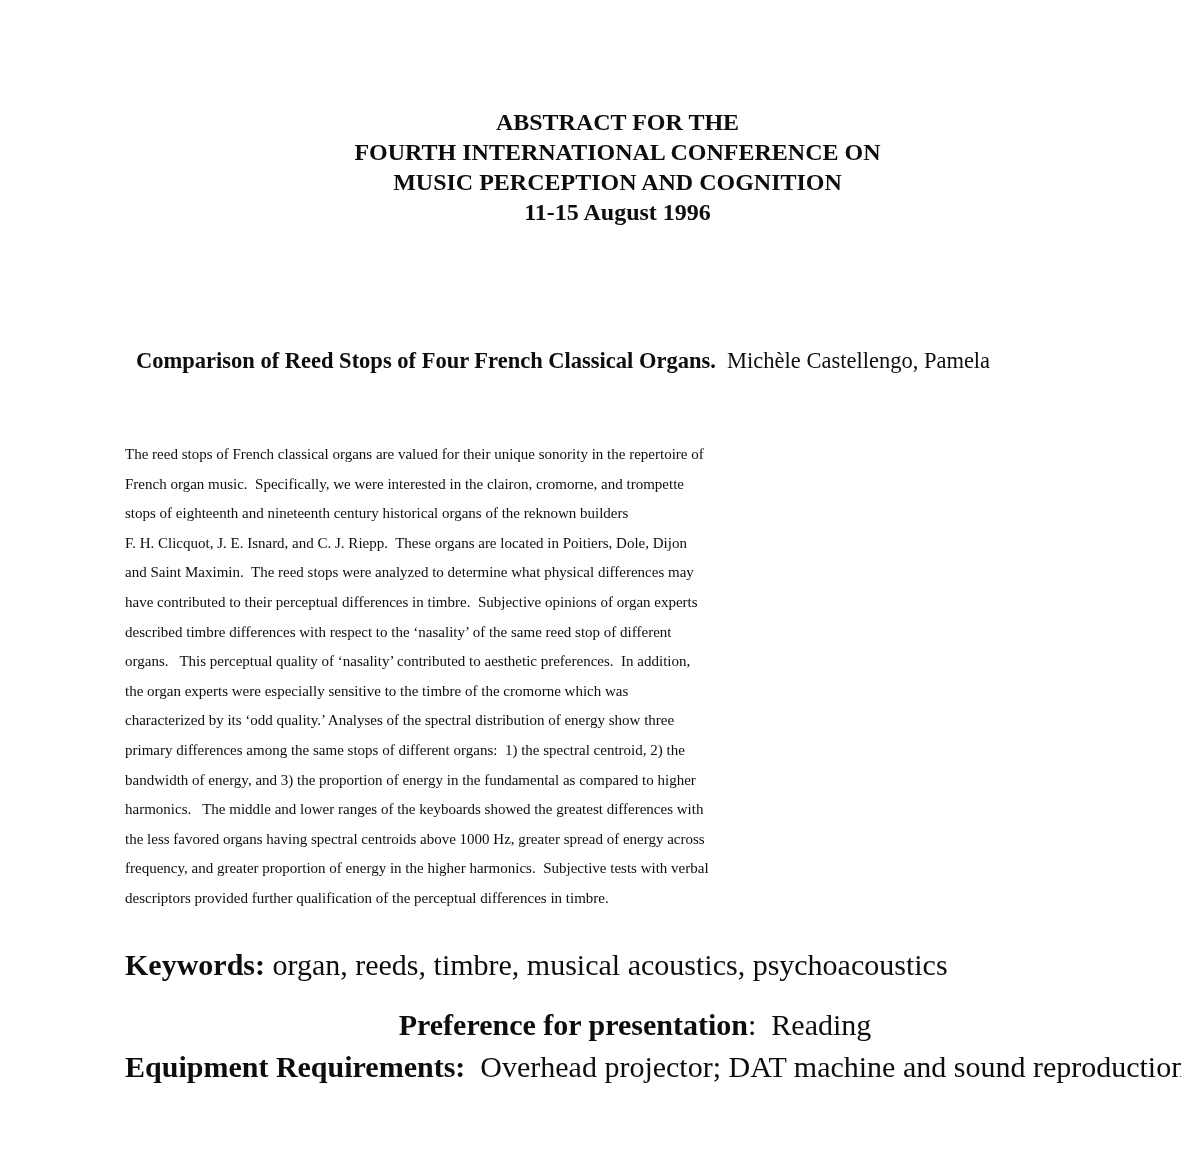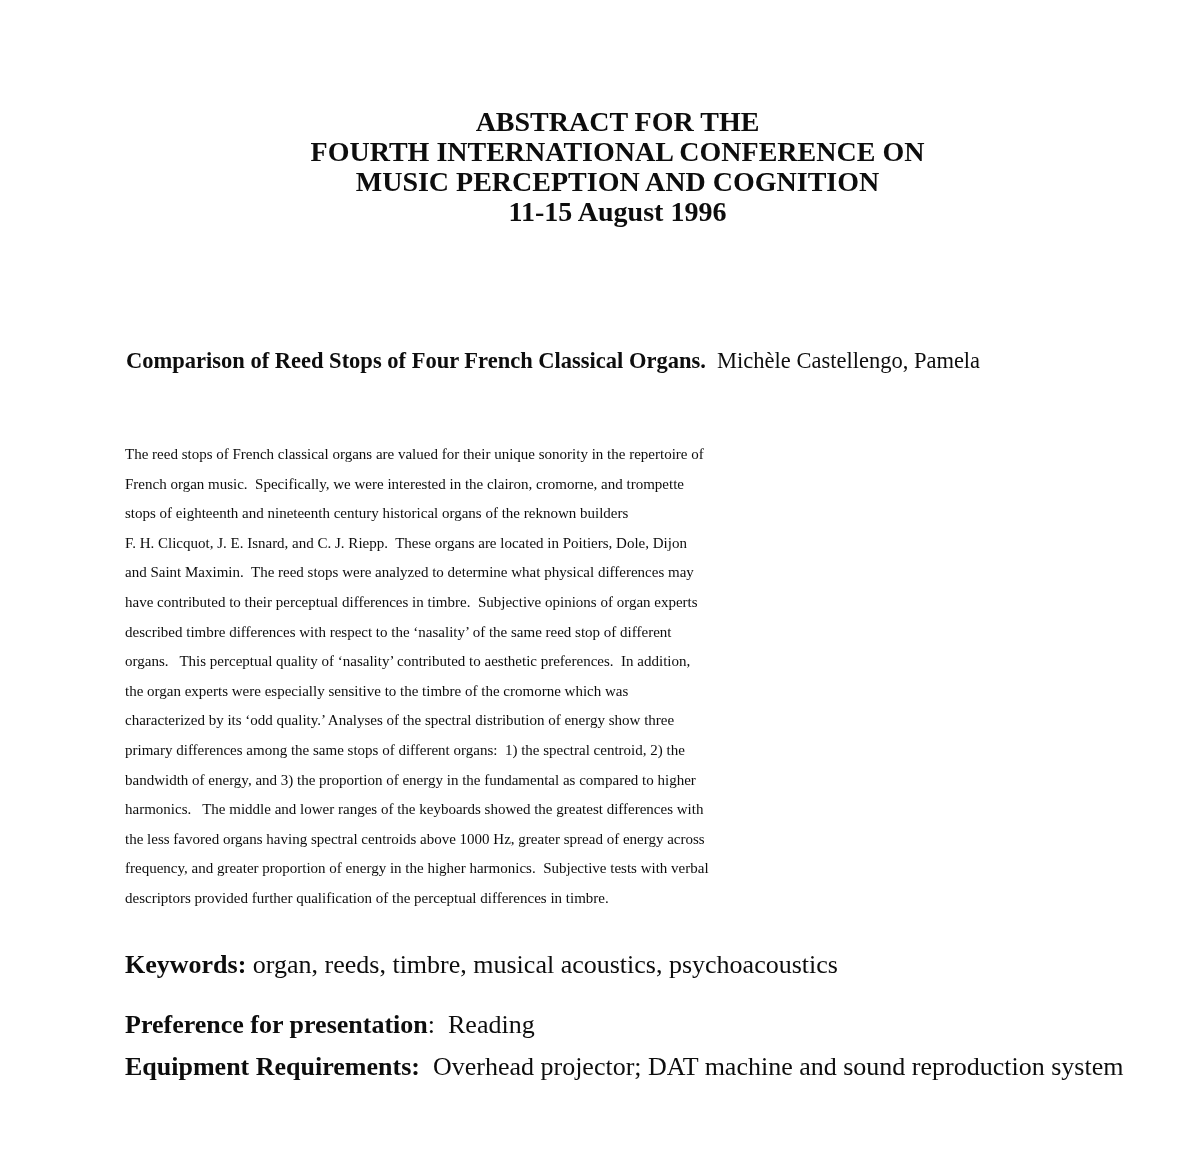--- a/index.html
+++ b/index.html
@@ -16,52 +16,52 @@
     color: #0d0d0d;
     overflow: hidden;
   }
   .header-block {
     position: absolute;
     left: 125px;
     top: 107px;
     width: 985px;
     text-align: center;
     font-weight: bold;
-    font-size: 28px;
+    font-size: 24px;
     line-height: 30px;
     white-space: pre;
   }
   .title-block {
     position: absolute;
-    left: 126px;
+    left: 136px;
     top: 287px;
     width: 1010px;
     font-size: 22.5px;
     line-height: 29.6px;
     white-space: pre;
   }
   .abstract-block {
     position: absolute;
     left: 125px;
     top: 440px;
     width: 1020px;
     font-size: 15px;
     line-height: 29.6px;
     white-space: pre;
   }
   .kv-line {
     position: absolute;
     left: 125px;
     width: 1020px;
-    font-size: 26px;
+    font-size: 30px;
     line-height: 29.6px;
     white-space: pre;
   }
   .kv-keywords   { top: 950px; }
-  .kv-preference { top: 1010px; }
+  .kv-preference { top: 1010px; text-align: center; }
   .kv-equipment  { top: 1052px; }
   .b { font-weight: bold; }
   .line { white-space: pre; }
 </style>
 </head>
 <body>
 
 <div class="page">
 
   <div class="header-block">ABSTRACT FOR THE

